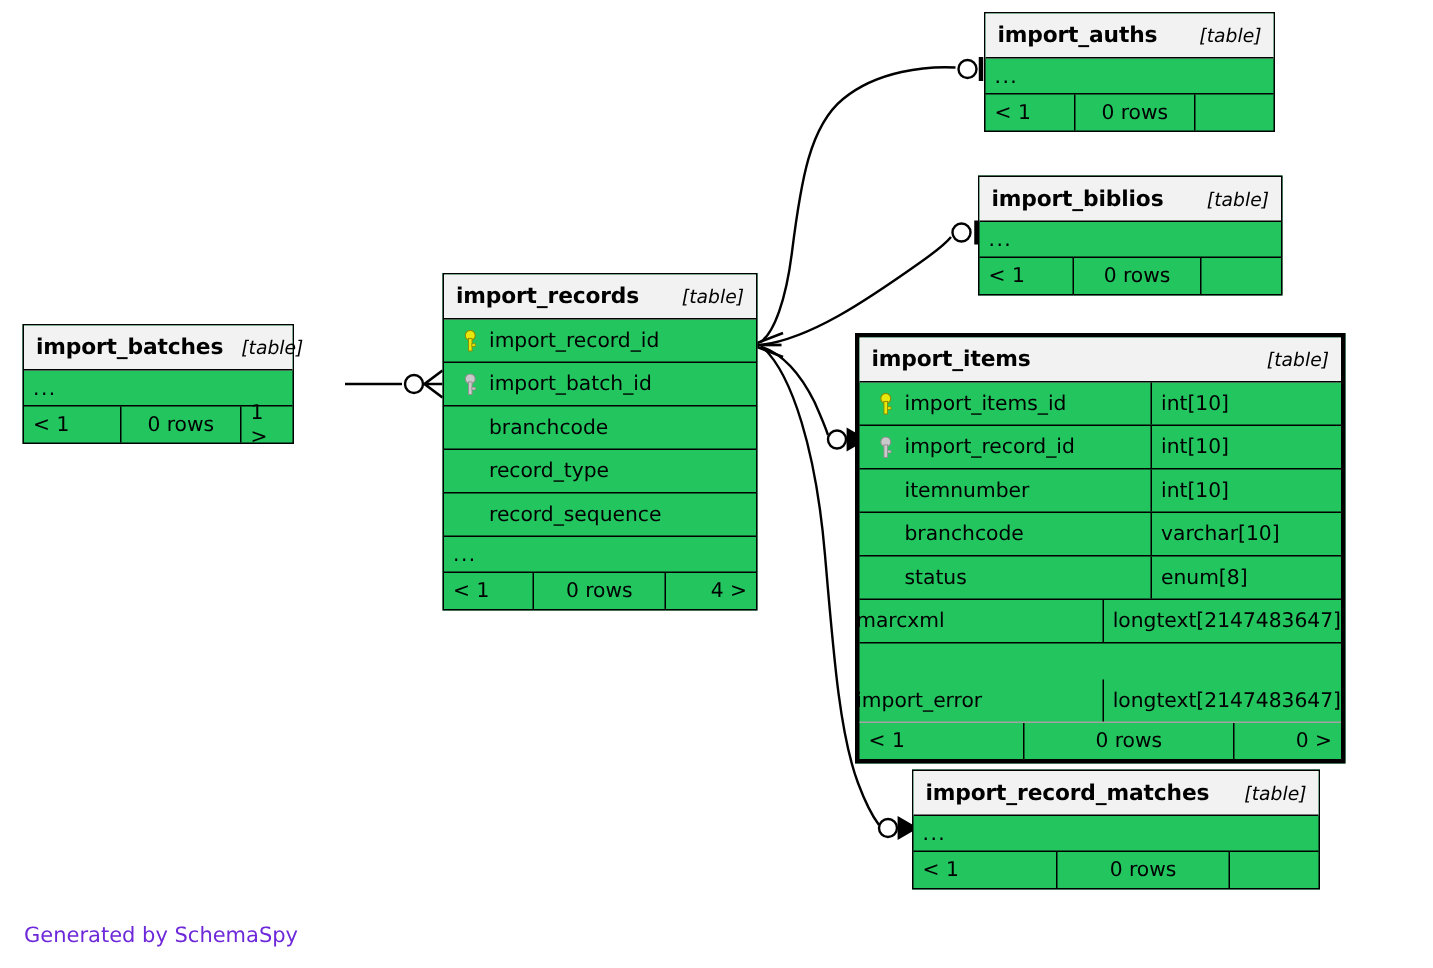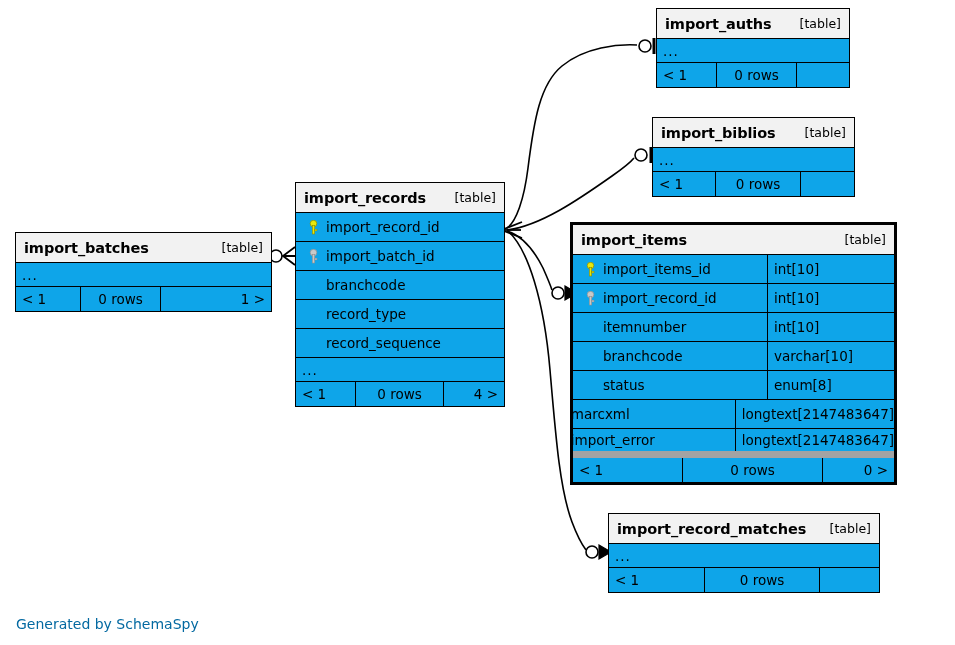--- a/index.html
+++ b/index.html
@@ -19,21 +19,21 @@
   svg.connectors {
     position: absolute;
     left: 0;
     top: 0;
     width: 955px;
     height: 645px;
     pointer-events: none;
   }
   .table-node {
     position: absolute;
-    background: #0ea5e9;
+    background: #22c55e;
     border: 1px solid #000000;
     box-sizing: border-box;
     z-index: 5;
   }
   .table-node.focus {
     border: 3px solid #000000;
   }
   .tbl-header {
     background: #f2f2f2;
     border-bottom: 1px solid #000000;
@@ -48,37 +48,39 @@
   .tbl-name {
     font-weight: bold;
     font-size: 14.5px;
     color: #000000;
     letter-spacing: -0.1px;
   }
   .tbl-kind {
     font-size: 12.5px;
     color: #000000;
     padding-left: 12px;
+    font-style: italic;
   }
   .tbl-rows {
     display: block;
   }
   .col-row {
     display: flex;
     align-items: center;
     height: 29px;
     border-bottom: 1px solid #000000;
     box-sizing: border-box;
     font-size: 13.5px;
     color: #000000;
     white-space: nowrap;
     justify-content: flex-end;
   }
   .col-row:last-child {
-    border-bottom: 7px solid #a3a3a3;
+    border-bottom: 1px solid #a3a3a3;
+    margin-top: 24px;
   }
   .col-name-cell {
     display: flex;
     align-items: center;
     flex: 0 0 auto;
     box-sizing: border-box;
     height: 100%;
     padding-left: 6px;
   }
   .col-type-cell {
@@ -127,21 +129,21 @@
     height: 100%;
     border-right: 1px solid #000000;
     padding: 0 6px;
   }
   .footer-cell.left  { justify-content: flex-start; }
   .footer-cell.mid   { justify-content: center; }
   .footer-cell.right { justify-content: flex-end; border-right: none; }
   .credit {
     position: absolute;
     font-size: 14px;
-    color: #0369a1;
+    color: #6d28d9;
     white-space: nowrap;
   }
 </style>
 </head>
 <body>
 
 <div id="canvas">
 
   <svg class="connectors" viewBox="0 0 955 645" xmlns="http://www.w3.org/2000/svg">
 
@@ -172,21 +174,21 @@
       <path d="M 504 231 L 522 238" fill="none" stroke="#000" stroke-width="1.8"></path>
     </g>
 
     <g>
       <path d="M 509 232 C 528 250 544 300 550 370 C 556 440 560 490 572 522 C 578 538 583 546 586 550" fill="none" stroke="#000" stroke-width="1.6"></path>
       <circle cx="592" cy="552" r="6" fill="#ffffff" stroke="#000" stroke-width="1.6"></circle>
       <path d="M 599 545 L 611 552 L 599 559 Z" fill="#000" stroke="#000" stroke-width="1.2"></path>
     </g>
   </svg>
 
-  <div class="table-node" style="left:15px; top:232px; width:257px;">
+  <div class="table-node" style="left:15px; top:216px; width:181px;">
     <div class="tbl-header">
       <span class="tbl-name">import_batches</span>
       <span class="tbl-kind">[table]</span>
     </div>
     <div class="tbl-rows">
       <div class="ellipsis-row">...</div>
     </div>
     <div class="footer-row">
       <div class="footer-cell left" style="width:65px;">&lt; 1</div>
       <div class="footer-cell mid" style="width:80px;">0 rows</div>

